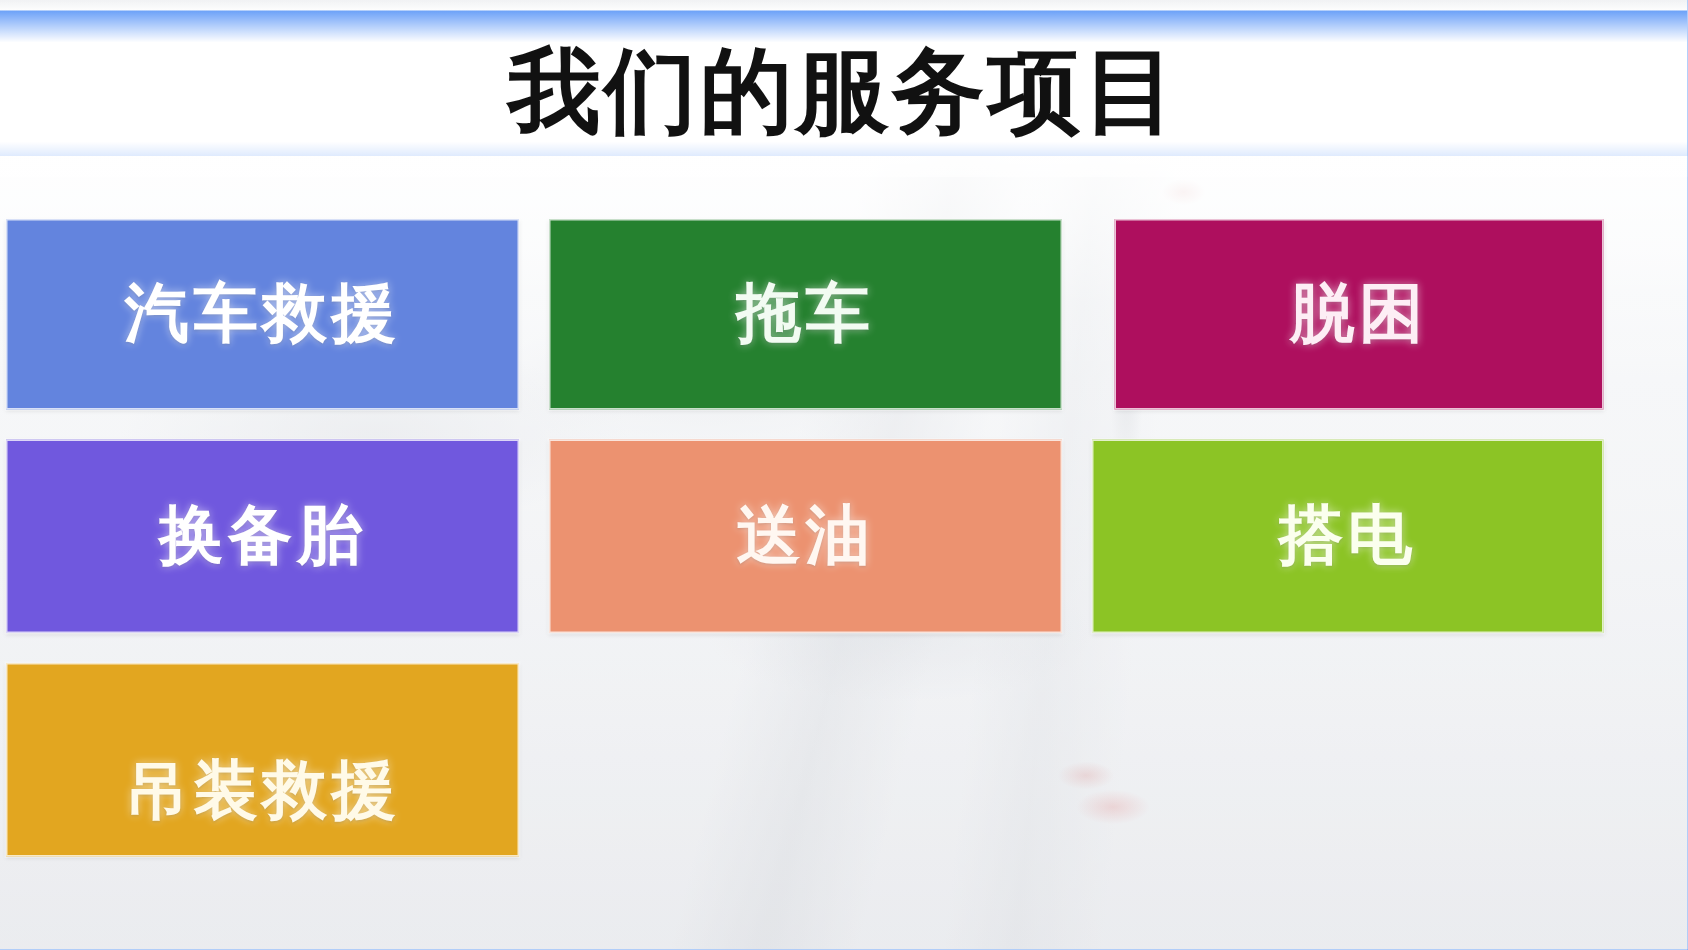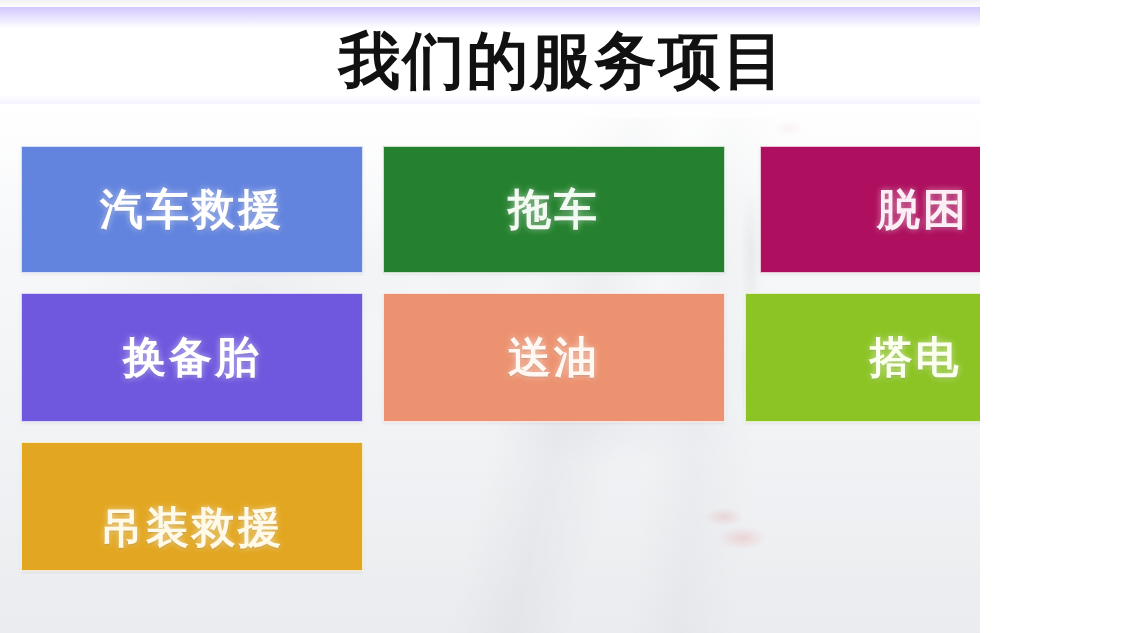--- a/index.html
+++ b/index.html
@@ -6,22 +6,22 @@
   * { margin:0; padding:0; box-sizing:border-box; }
   html, body {
     width:1125px; height:633px;
     overflow:hidden;
     font-family:"DejaVu Sans","Liberation Sans",sans-serif;
     background:#ffffff;
   }
 
   #page {
     position:relative;
-    width:980px; height:633px;
-    background:#c4b5fd;
+    width:1125px; height:633px;
+    background:#3b82f6;
     overflow:hidden;
   }
 
   
   .top-strip{
     position:absolute; top:0; left:0;
     width:1125px; height:7px;
     background:linear-gradient(to bottom,#f1f2f4 0%,#f6f7f8 55%,#fdfdfd 100%);
   }
 
@@ -66,21 +66,21 @@
     color:#111111;
     letter-spacing:2px;
     line-height:1;
     white-space:nowrap;
     transform:translateY(2px);
   }
 
   
   .grid{
     position:absolute;
-    left:21px; top:146px;
+    left:4px; top:146px;
     width:1081px; height:451px;
     display:grid;
     grid-template-columns:342px 342px 341px;
     grid-template-rows:127px 129px 129px;
     column-gap:28px;
     row-gap:32px;
     gap:20px;
   }
   .tile{
     position:relative;

